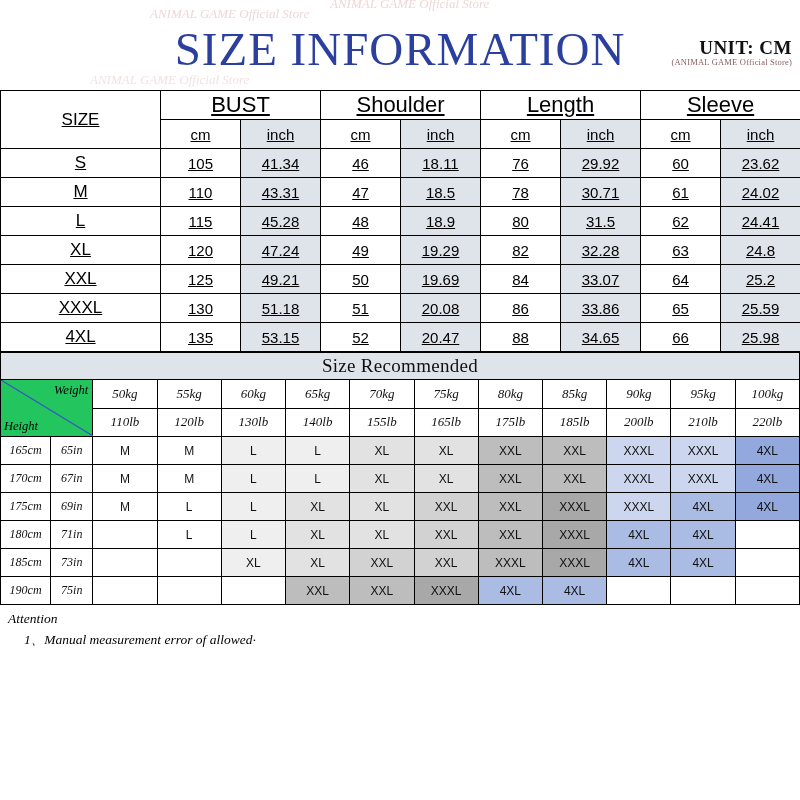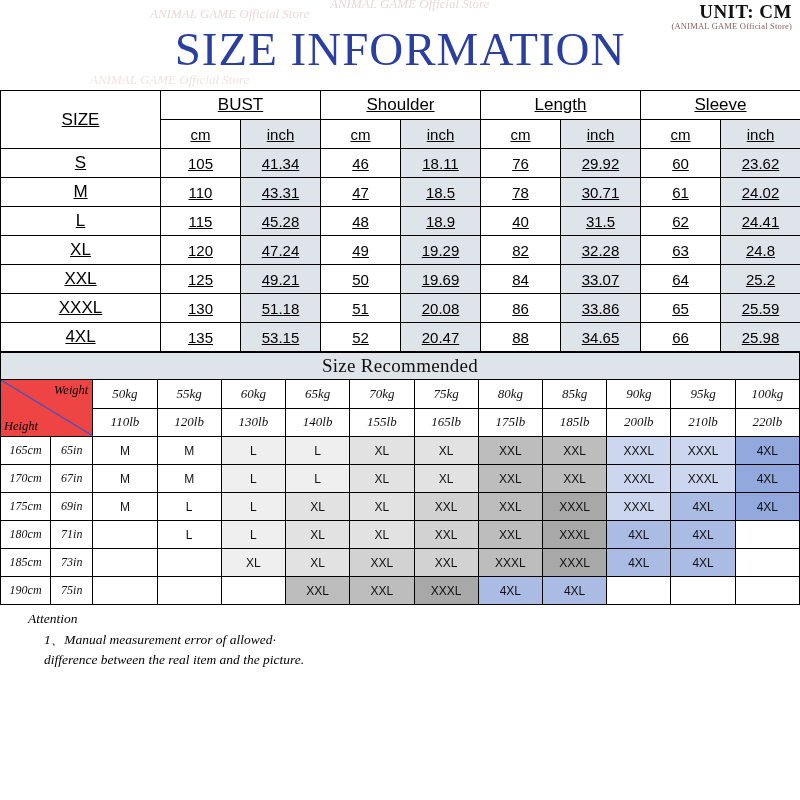--- a/index.html
+++ b/index.html
@@ -36,20 +36,21 @@
     top: 2px;
     text-align: right;
     line-height: 1.05;
   }
   .unit-main {
     font-family: "Liberation Serif", serif;
     font-weight: bold;
     font-size: 19px;
     letter-spacing: .5px;
     color: #111;
+    margin-top: 36px;
   }
   .unit-sub {
     font-family: "Liberation Serif", serif;
     font-size: 8.5px;
     color: #8a6060;
     letter-spacing: .2px;
   }
 
   
   .title {
@@ -76,21 +77,21 @@
     border: 1.5px solid #000;
     text-align: center;
     font-family: "Liberation Sans", sans-serif;
     font-size: 15px;
     color: #000;
     height: 28px;
     padding: 0;
     font-weight: normal;
   }
   .size-table .grp {
-    font-size: 17px;
+    font-size: 22px;
     margin-left: 12px;
   }
   .size-table .sizehdr {
     font-size: 17px;
   }
   .size-table .inch-col {
     background: #dfe3ea;
   }
   .size-table .rowlabel {
     font-size: 17px;
@@ -119,21 +120,21 @@
     font-family: "Liberation Serif", serif !important;
     font-size: 19px !important;
     height: 26px !important;
     letter-spacing: .3px;
   }
   .corner {
     position: relative;
     padding: 0 !important;
     height: 56px !important;
     width: 92px;
-    background: #ef4444;
+    background: #22c55e;
   }
   .corner svg {
     position: absolute;
     left: 0; top: 0;
   }
   .corner .w-lab {
     position: absolute;
     right: 4px; top: 3px;
     font-family: "Liberation Serif", serif;
     font-style: italic;
@@ -170,21 +171,20 @@
   .f-b1 { background: #ccd6ee; }
   .f-b2 { background: #aabbe4; }
   .f-b3 { background: #93a9dd; }
 
   
   .attention {
     padding: 6px 23px 0 8px;
     font-family: "Liberation Serif", serif;
     font-style: italic;
     color: #000;
-    margin-left: 20px;
   }
   .att-title { font-size: 13.5px; margin-bottom: 3px; }
   .att-line { font-size: 13.5px; line-height: 1.45; }
   .att-indent { margin-left: 16px; }
 </style>
 </head>
 <body>
 
 <div class="watermark wm1">ANIMAL GAME Official Store</div>
 <div class="watermark wm2">ANIMAL GAME Official Store</div>
@@ -248,21 +248,21 @@
         <td class="inch-col">30.71</td>
         <td>61</td>
         <td class="inch-col">24.02</td>
       </tr>
       <tr>
         <td class="rowlabel">L</td>
         <td>115</td>
         <td class="inch-col">45.28</td>
         <td>48</td>
         <td class="inch-col">18.9</td>
-        <td>40</td>
+        <td>80</td>
         <td class="inch-col">31.5</td>
         <td>62</td>
         <td class="inch-col">24.41</td>
       </tr>
       <tr>
         <td class="rowlabel">XL</td>
         <td>120</td>
         <td class="inch-col">47.24</td>
         <td>49</td>
         <td class="inch-col">19.29</td>
@@ -451,14 +451,13 @@
           <td class="f-blank"></td>
           <td class="f-blank"></td>
         </tr>
       </tbody>
   </table>
 </div>
 
 <div class="attention">
   <div class="att-title">Attention</div>
   <div class="att-line att-indent">1、Manual measurement error of allowed·</div>
-  <div class="att-line att-indent">difference between the real item and the picture.</div>
 </div>
 
 </body></html>

